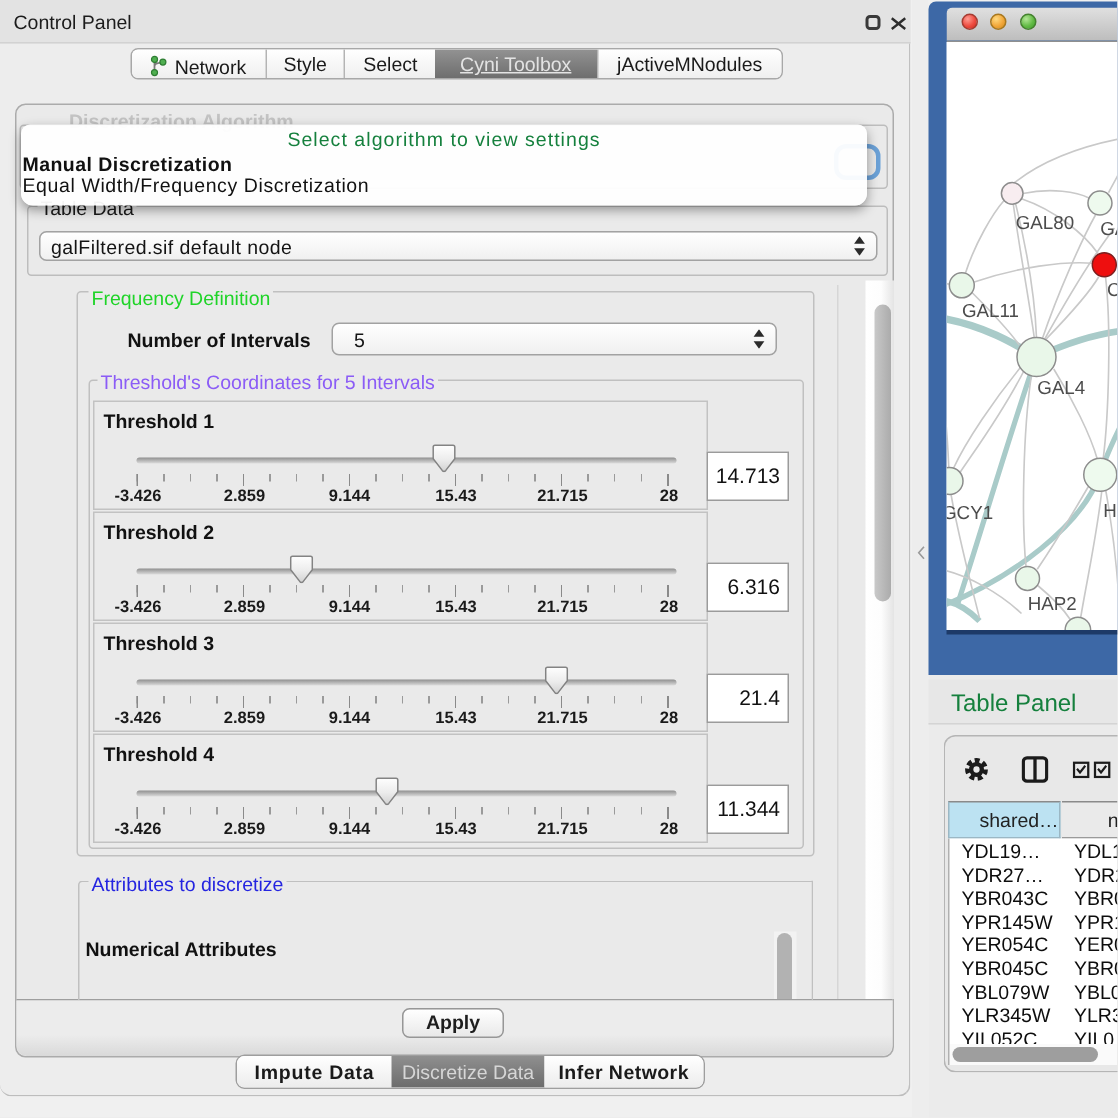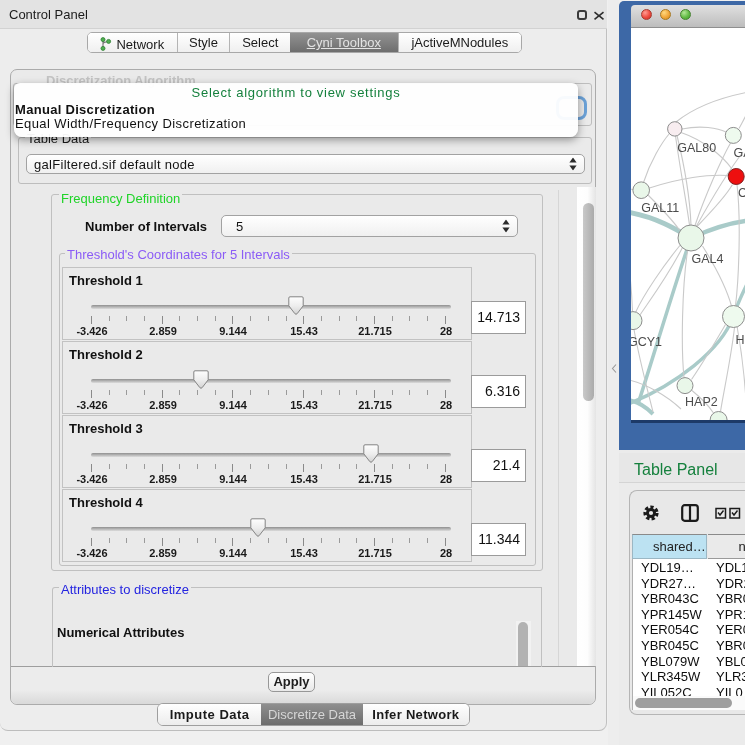--- a/index.html
+++ b/index.html
@@ -182,21 +182,21 @@
   <div class="abs" style="left:59px; top:582px; font-size:13px; color:#2424e0; background:#eaeaea; padding:0 2px;">Attributes to discretize</div>
   <div class="abs" style="left:57px; top:601px; font-size:13px; font-weight:bold; color:#111;margin-top:24px;">Numerical Attributes</div>
 
   <div class="abs" style="left:516px; top:621px; width:15px; height:45px; background:#f2f2f2;"></div>
   <div class="abs" style="left:518px; top:622px; width:10px; height:44px; background:#b2b2b2; border-radius:5px 5px 0 0;"></div>
 
   <div class="abs" style="left:577px; top:187px; width:19px; height:479px; background:linear-gradient(90deg,#ffffff 0%,#fdfdfd 55%,#e4e4e4 100%);"></div>
   <div class="abs" style="left:583px; top:203px; width:11px; height:198px; background:linear-gradient(90deg,#c9c9c9,#ababab); border-radius:6px;"></div>
 
   <div class="abs" style="left:11px; top:667px; width:584px; height:37px; background:linear-gradient(#ececec 0%, #ececec 62%, #d9d9d9 100%); border-radius:0 0 7px 7px;"></div>
-  <div class="abs" style="left:268px; top:672px; width:47px; height:20px; background:linear-gradient(#ffffff,#e9e9e9); border:1px solid #979797; border-radius:5px; font-size:13px; font-weight:bold; color:#1e1e1e; text-align:center; line-height:18px;">Apply</div>
+  <div class="abs" style="left:268px; top:672px; width:68px; height:20px; background:linear-gradient(#ffffff,#e9e9e9); border:1px solid #979797; border-radius:5px; font-size:13px; font-weight:bold; color:#1e1e1e; text-align:center; line-height:18px;">Apply</div>
 
   <div class="abs" style="left:157px; top:703px; width:313px; height:23px; background:#fff; border:1px solid #9e9e9e; border-radius:6px; display:flex; overflow:hidden; font-size:13px; color:#1a1a1a;">
     <div style="width:104px; display:flex; align-items:center; justify-content:center; background:linear-gradient(#ffffff,#ececec); font-weight:bold; letter-spacing:0.5px;">Impute Data</div>
     <div style="width:102px; display:flex; align-items:center; justify-content:center; background:linear-gradient(#8f8f8f,#6c6c6c); color:#d6d6d6;">Discretize Data</div>
     <div style="width:107px; display:flex; align-items:center; justify-content:center; background:linear-gradient(#ffffff,#ececec); font-weight:bold; letter-spacing:0.3px;">Infer Network</div>
   </div>
 </div>
 
 <div class="abs" style="left:608px; top:0; width:11px; height:745px; background:#ededed;"></div>
 <svg class="abs" style="left:611px; top:364px;" width="6" height="9" viewBox="0 0 6 9">

